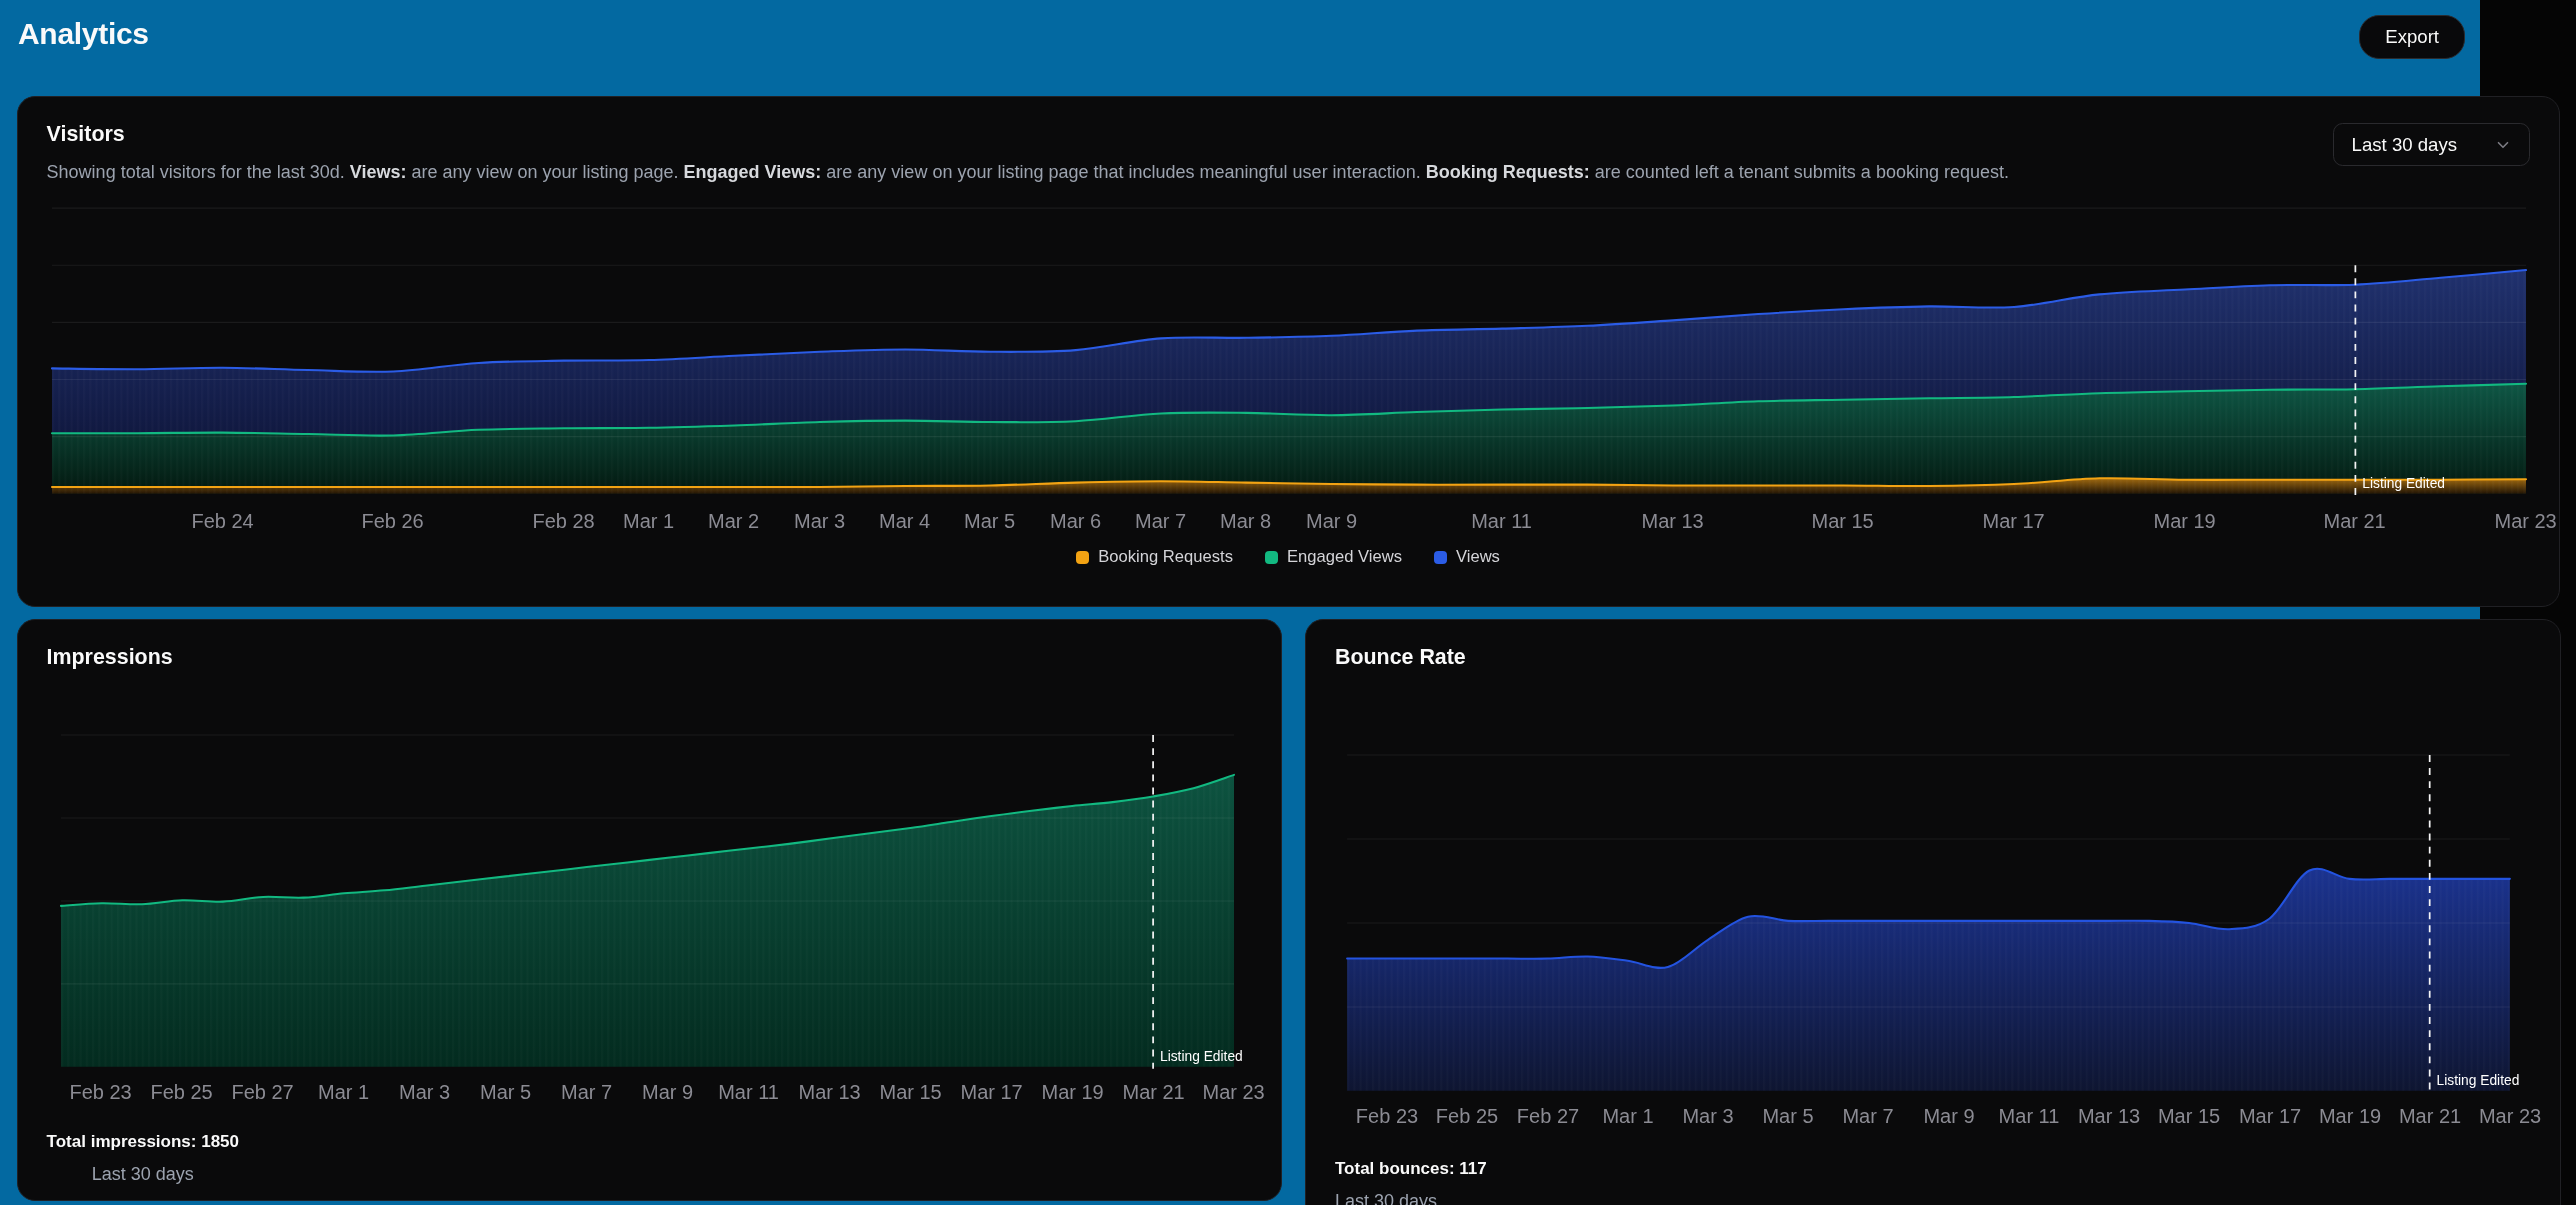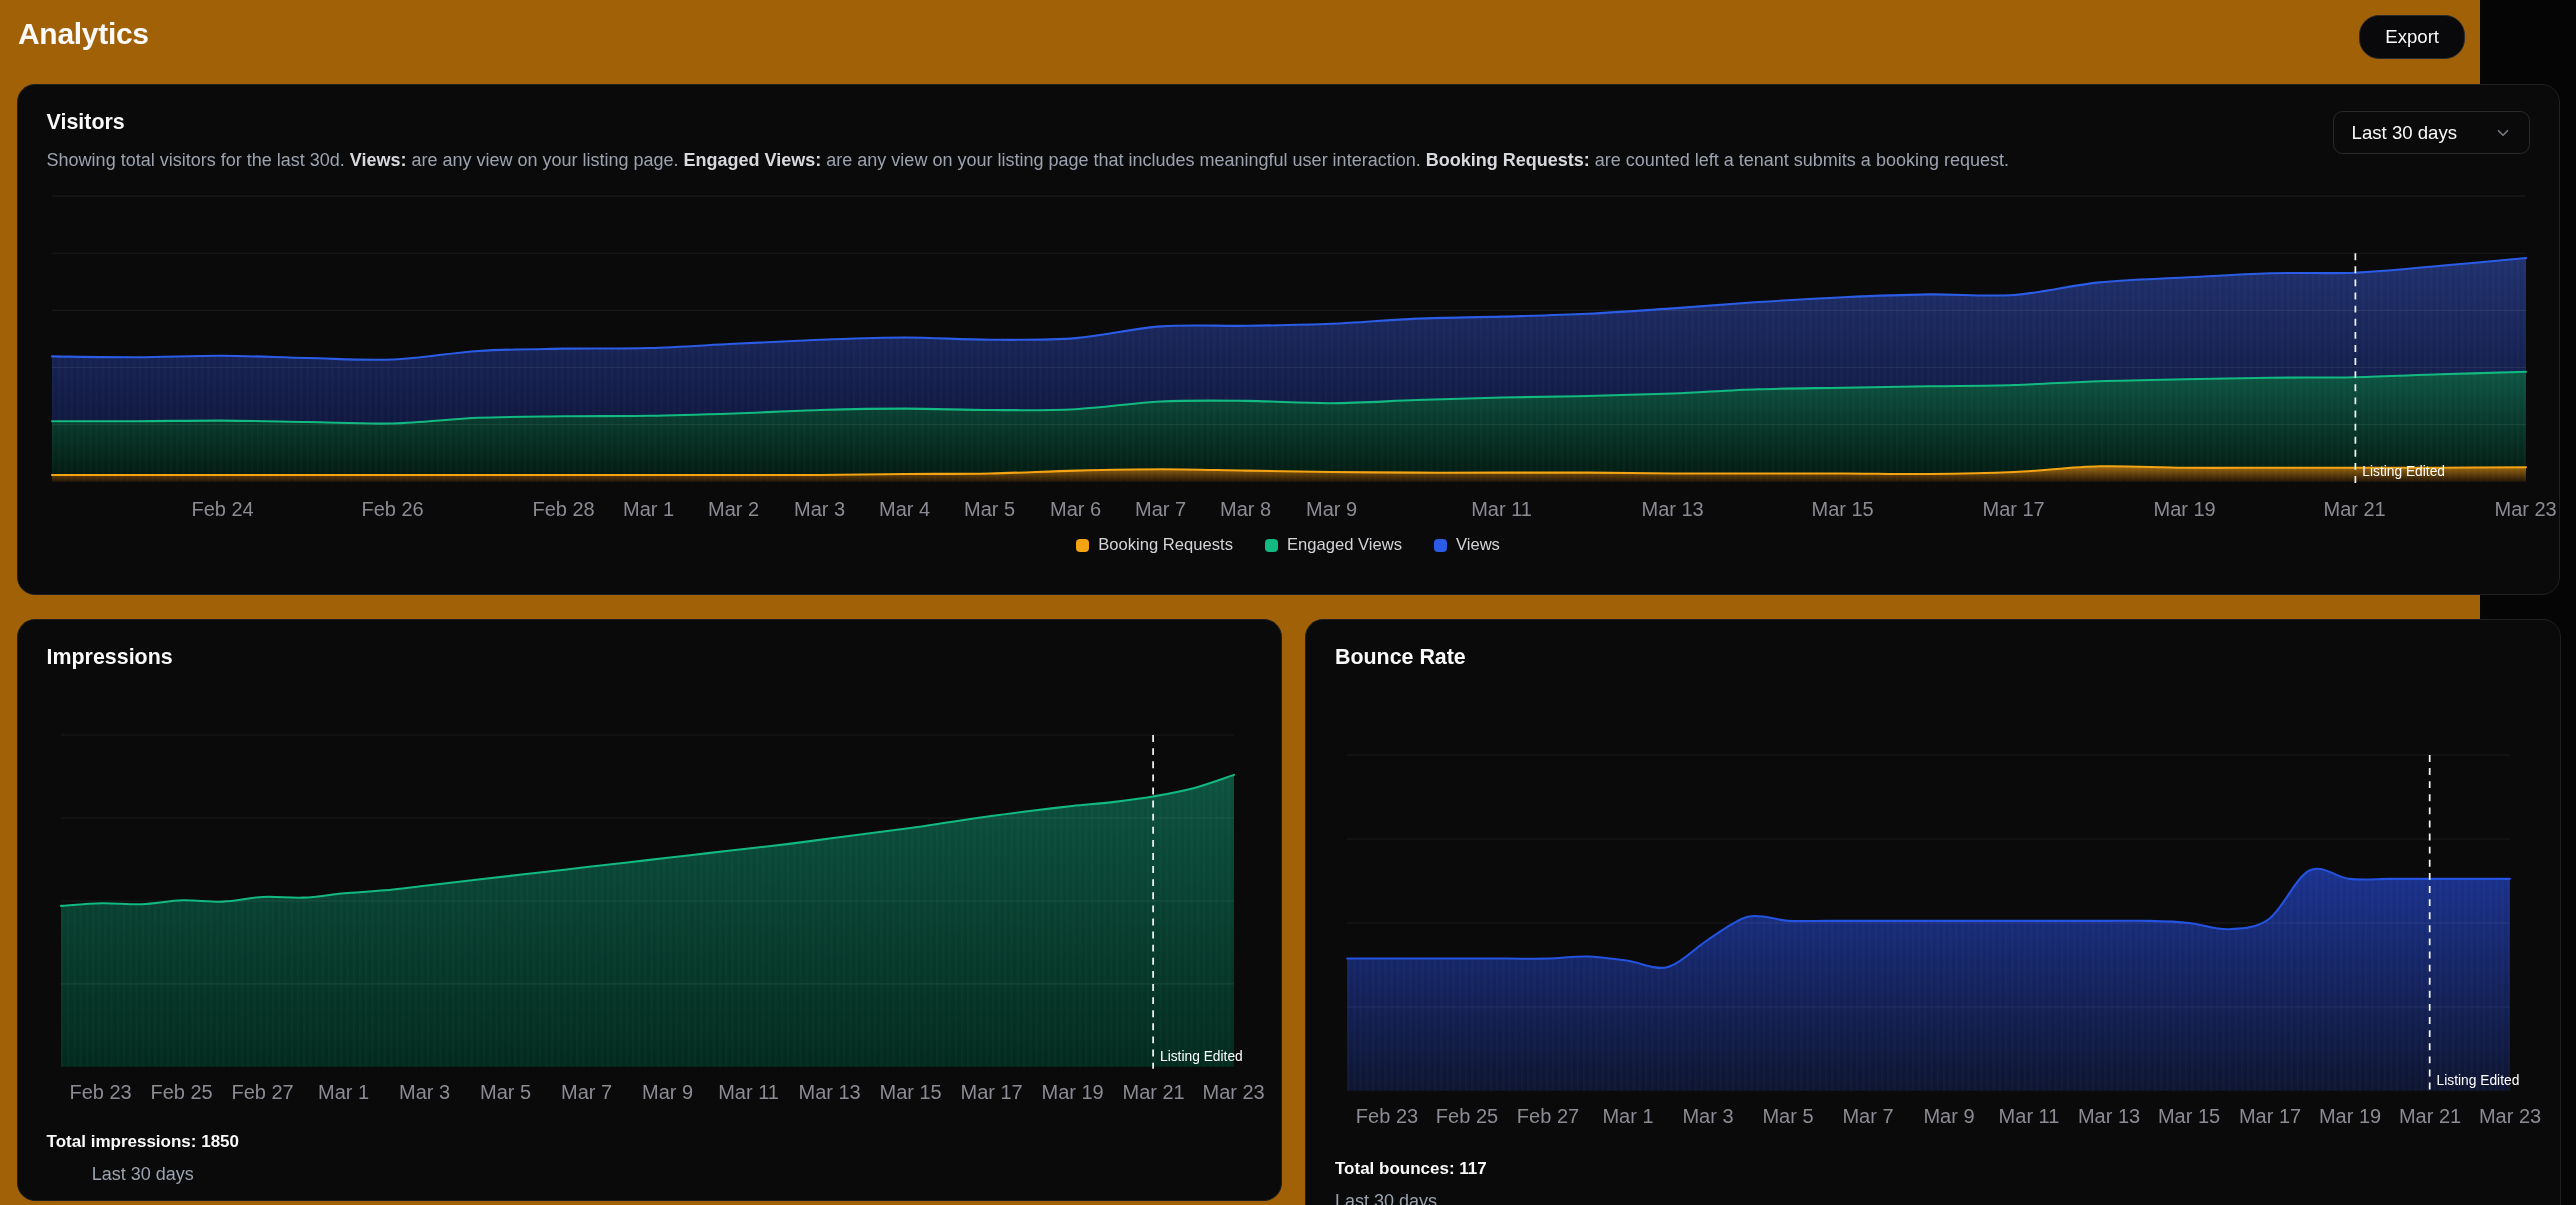--- a/index.html
+++ b/index.html
@@ -1,27 +1,27 @@
 <!DOCTYPE html>
 <html style="font-size:11px"><head>
 <meta charset="utf-8">
 <style>
   * { margin:0; padding:0; box-sizing:border-box; }
   html,body { width:2576px; height:1206px; background:#050505; overflow:hidden;
     font-family:"Liberation Sans", sans-serif; -webkit-font-smoothing:antialiased; }
-  .page { position:relative; width:2480px; height:1206px; background:#a16207; }
+  .page { position:relative; width:2480px; height:1206px; background:#0369a1; }
 
   .page-title { position:absolute; left:18px; top:16.6px; font-size:30px; font-weight:700;
     color:#fafafa; letter-spacing:-0.3px; }
   .export-btn { position:absolute; right:15px; top:15px; height:44px; padding:0 25px;
     background:#09090b; border:1px solid #2a2a2e; border-radius:20px; color:#fafafa;
     font-size:18.6px; font-weight:500; font-family:inherit; display:flex; align-items:center; cursor:pointer; }
 
   .card { position:absolute; background:#0a0a0b; border:1px solid #202024; border-radius:18px; }
-  #visitors-card   { left:16.6px;   top:84px; width:2543px; height:511px; }
+  #visitors-card   { left:16.6px;   top:96px; width:2543px; height:511px; }
   #impressions-card{ left:16.6px;   top:619px; width:1265px; height:582px;text-align:center; }
   #bounce-card     { left:1305px; top:619px; width:1256px; height:607px; }
 
   .card-title { position:absolute; left:29px; top:25px; font-size:21.4px; font-weight:600; color:#fafafa; }
   .card-desc  { position:absolute; left:29px; top:63px; font-size:18px; line-height:25.5px;
     color:#9ca3af; font-weight:400; }
   #visitors-card .card-desc { right:262px; }
   #impressions-card .card-desc { right:41px; }
   #bounce-card .card-desc { right:41px; }
   .card-desc b { color:#d7d9dd; font-weight:700; }

